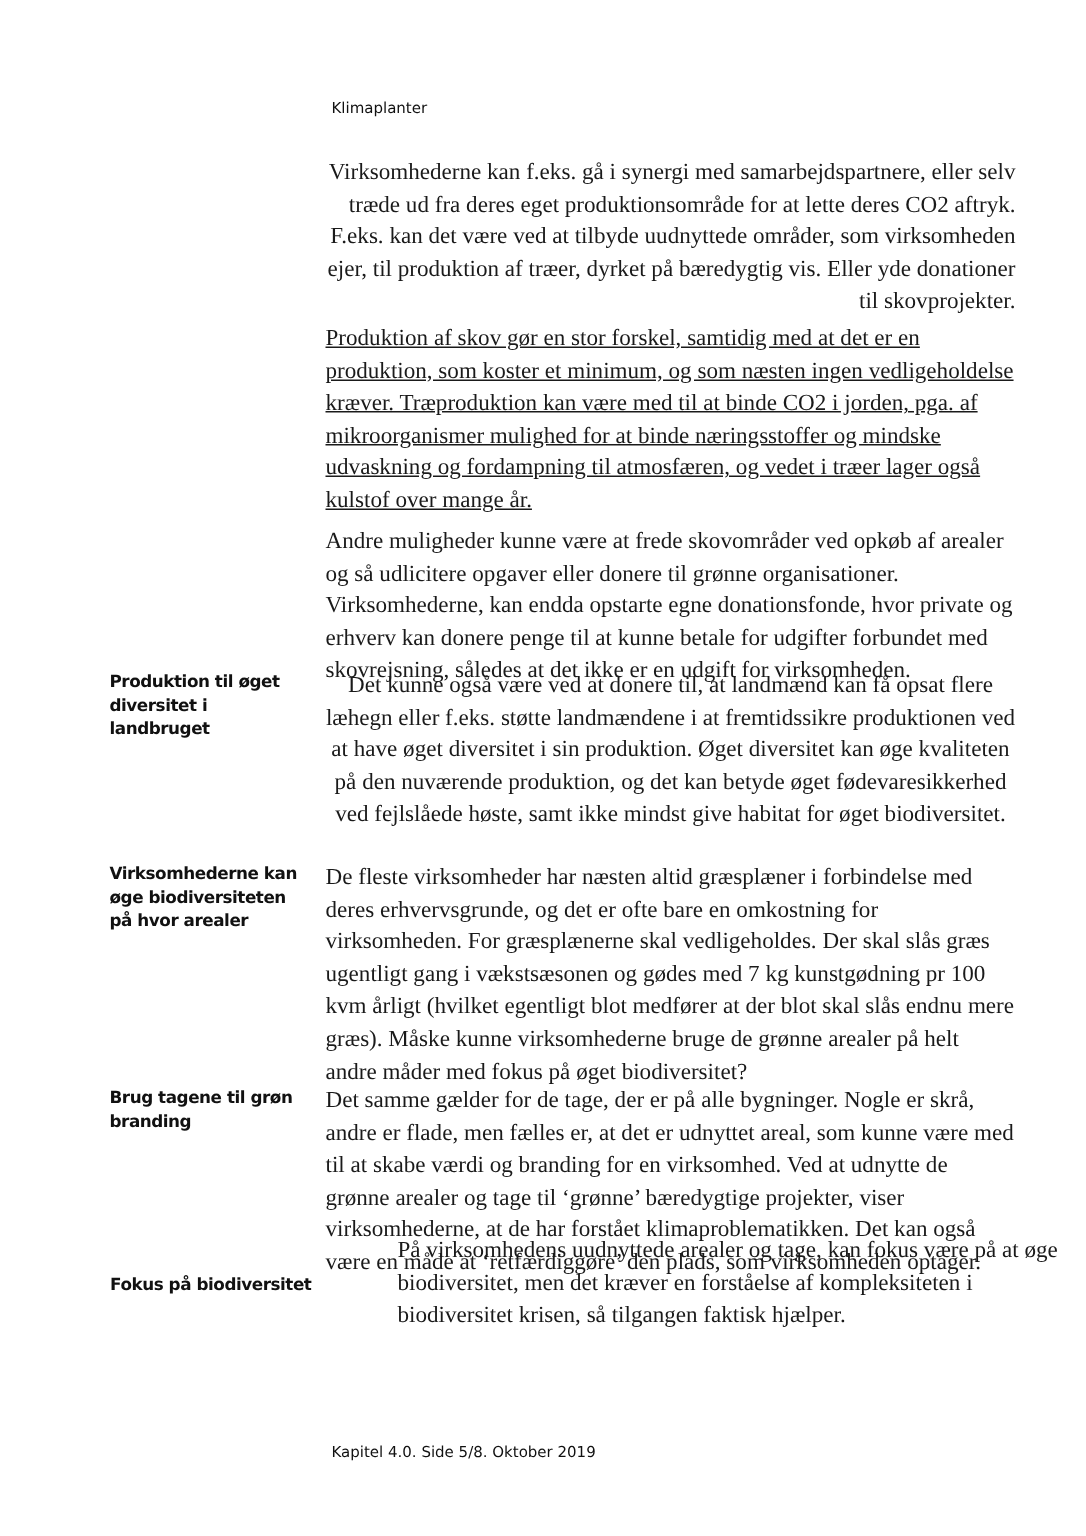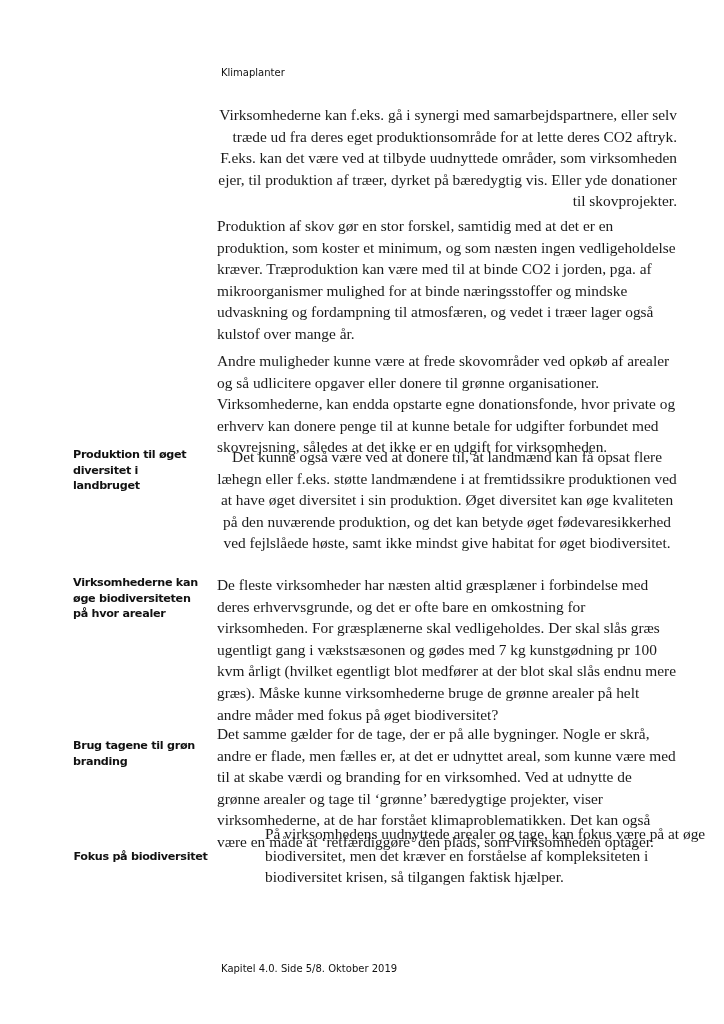--- a/index.html
+++ b/index.html
@@ -18,29 +18,29 @@
     font-size: 15.4px; line-height: 21.6px; color: #1a1a1a;
     margin: 0;
   }
   .side-label {
     position: absolute; left: 73px; width: 135px;
     font-family: "DejaVu Sans", sans-serif; font-weight: bold;
     font-size: 11.2px; line-height: 15.5px; color: #111;
     letter-spacing: -0.3px;
   }
   .p1 { top: 104px; text-align: right; }
-  .p2 { top: 215px; }
+  .p2 { top: 215px; text-decoration: underline; }
   .p3 { top: 350px; }
   .p4 { top: 446px; text-align: center; }
   .p5 { top: 574px; }
   .p6 { top: 723px; }
   .p7 { top: 823px; margin-left: 48px; }
   .l1 { top: 447px; }
   .l2 { top: 575px; }
-  .l3 { top: 724px; margin-top: 14px; }
+  .l3 { top: 724px; }
   .l4 { top: 849px; text-align: center; }
 </style>
 </head>
 <body>
 
 <div class="header">Klimaplanter</div>
 
 <p class="body-col p1">Virksomhederne kan f.eks. gå i synergi med samarbejdspartnere, eller selv træde ud fra deres eget produktionsområde for at lette deres CO2 aftryk. F.eks. kan det være ved at tilbyde uudnyttede områder, som virksomheden ejer, til produktion af træer, dyrket på bæredygtig vis. Eller yde donationer til skovprojekter.</p>
 <p class="body-col p2">Produktion af skov gør en stor forskel, samtidig med at det er en produktion, som koster et minimum, og som næsten ingen vedligeholdelse kræver. Træproduktion kan være med til at binde CO2 i jorden, pga. af mikroorganismer mulighed for at binde næringsstoffer og mindske udvaskning og fordampning til atmosfæren, og vedet i træer lager også kulstof over mange år.</p>
 <p class="body-col p3">Andre muligheder kunne være at frede skovområder ved opkøb af arealer og så udlicitere opgaver eller donere til grønne organisationer. Virksomhederne, kan endda opstarte egne donationsfonde, hvor private og erhverv kan donere penge til at kunne betale for udgifter forbundet med skovrejsning, således at det ikke er en udgift for virksomheden.</p>

